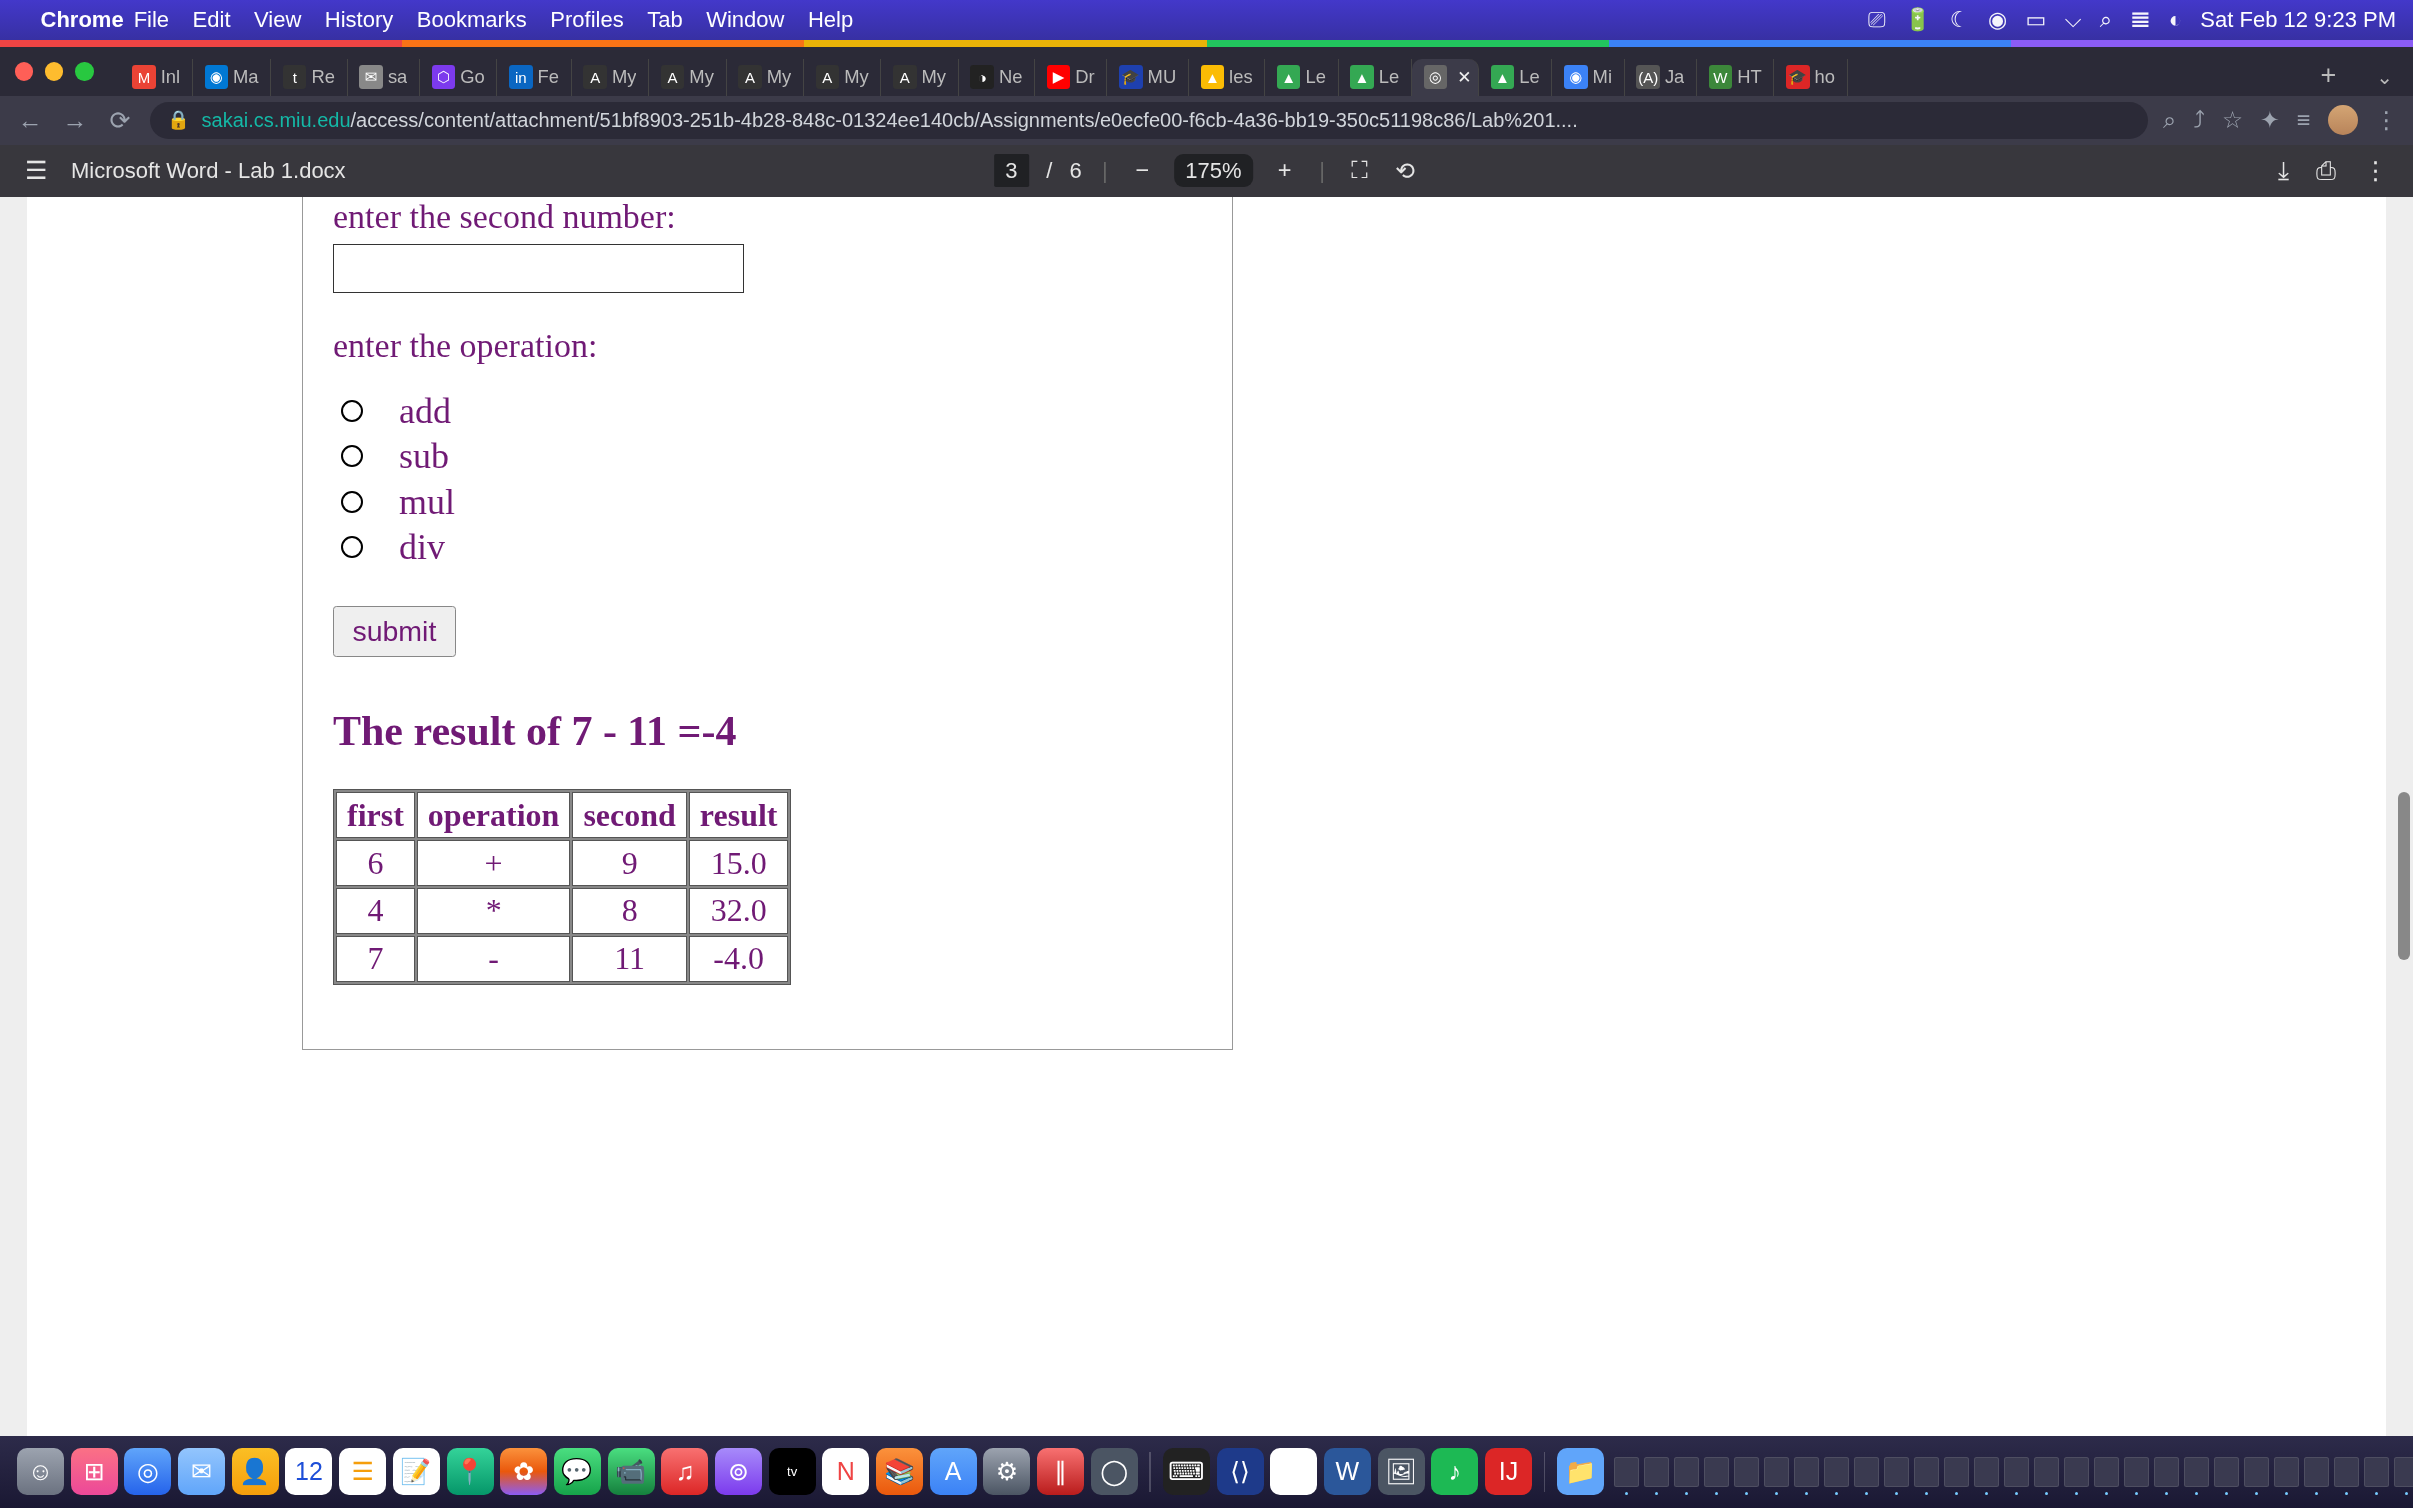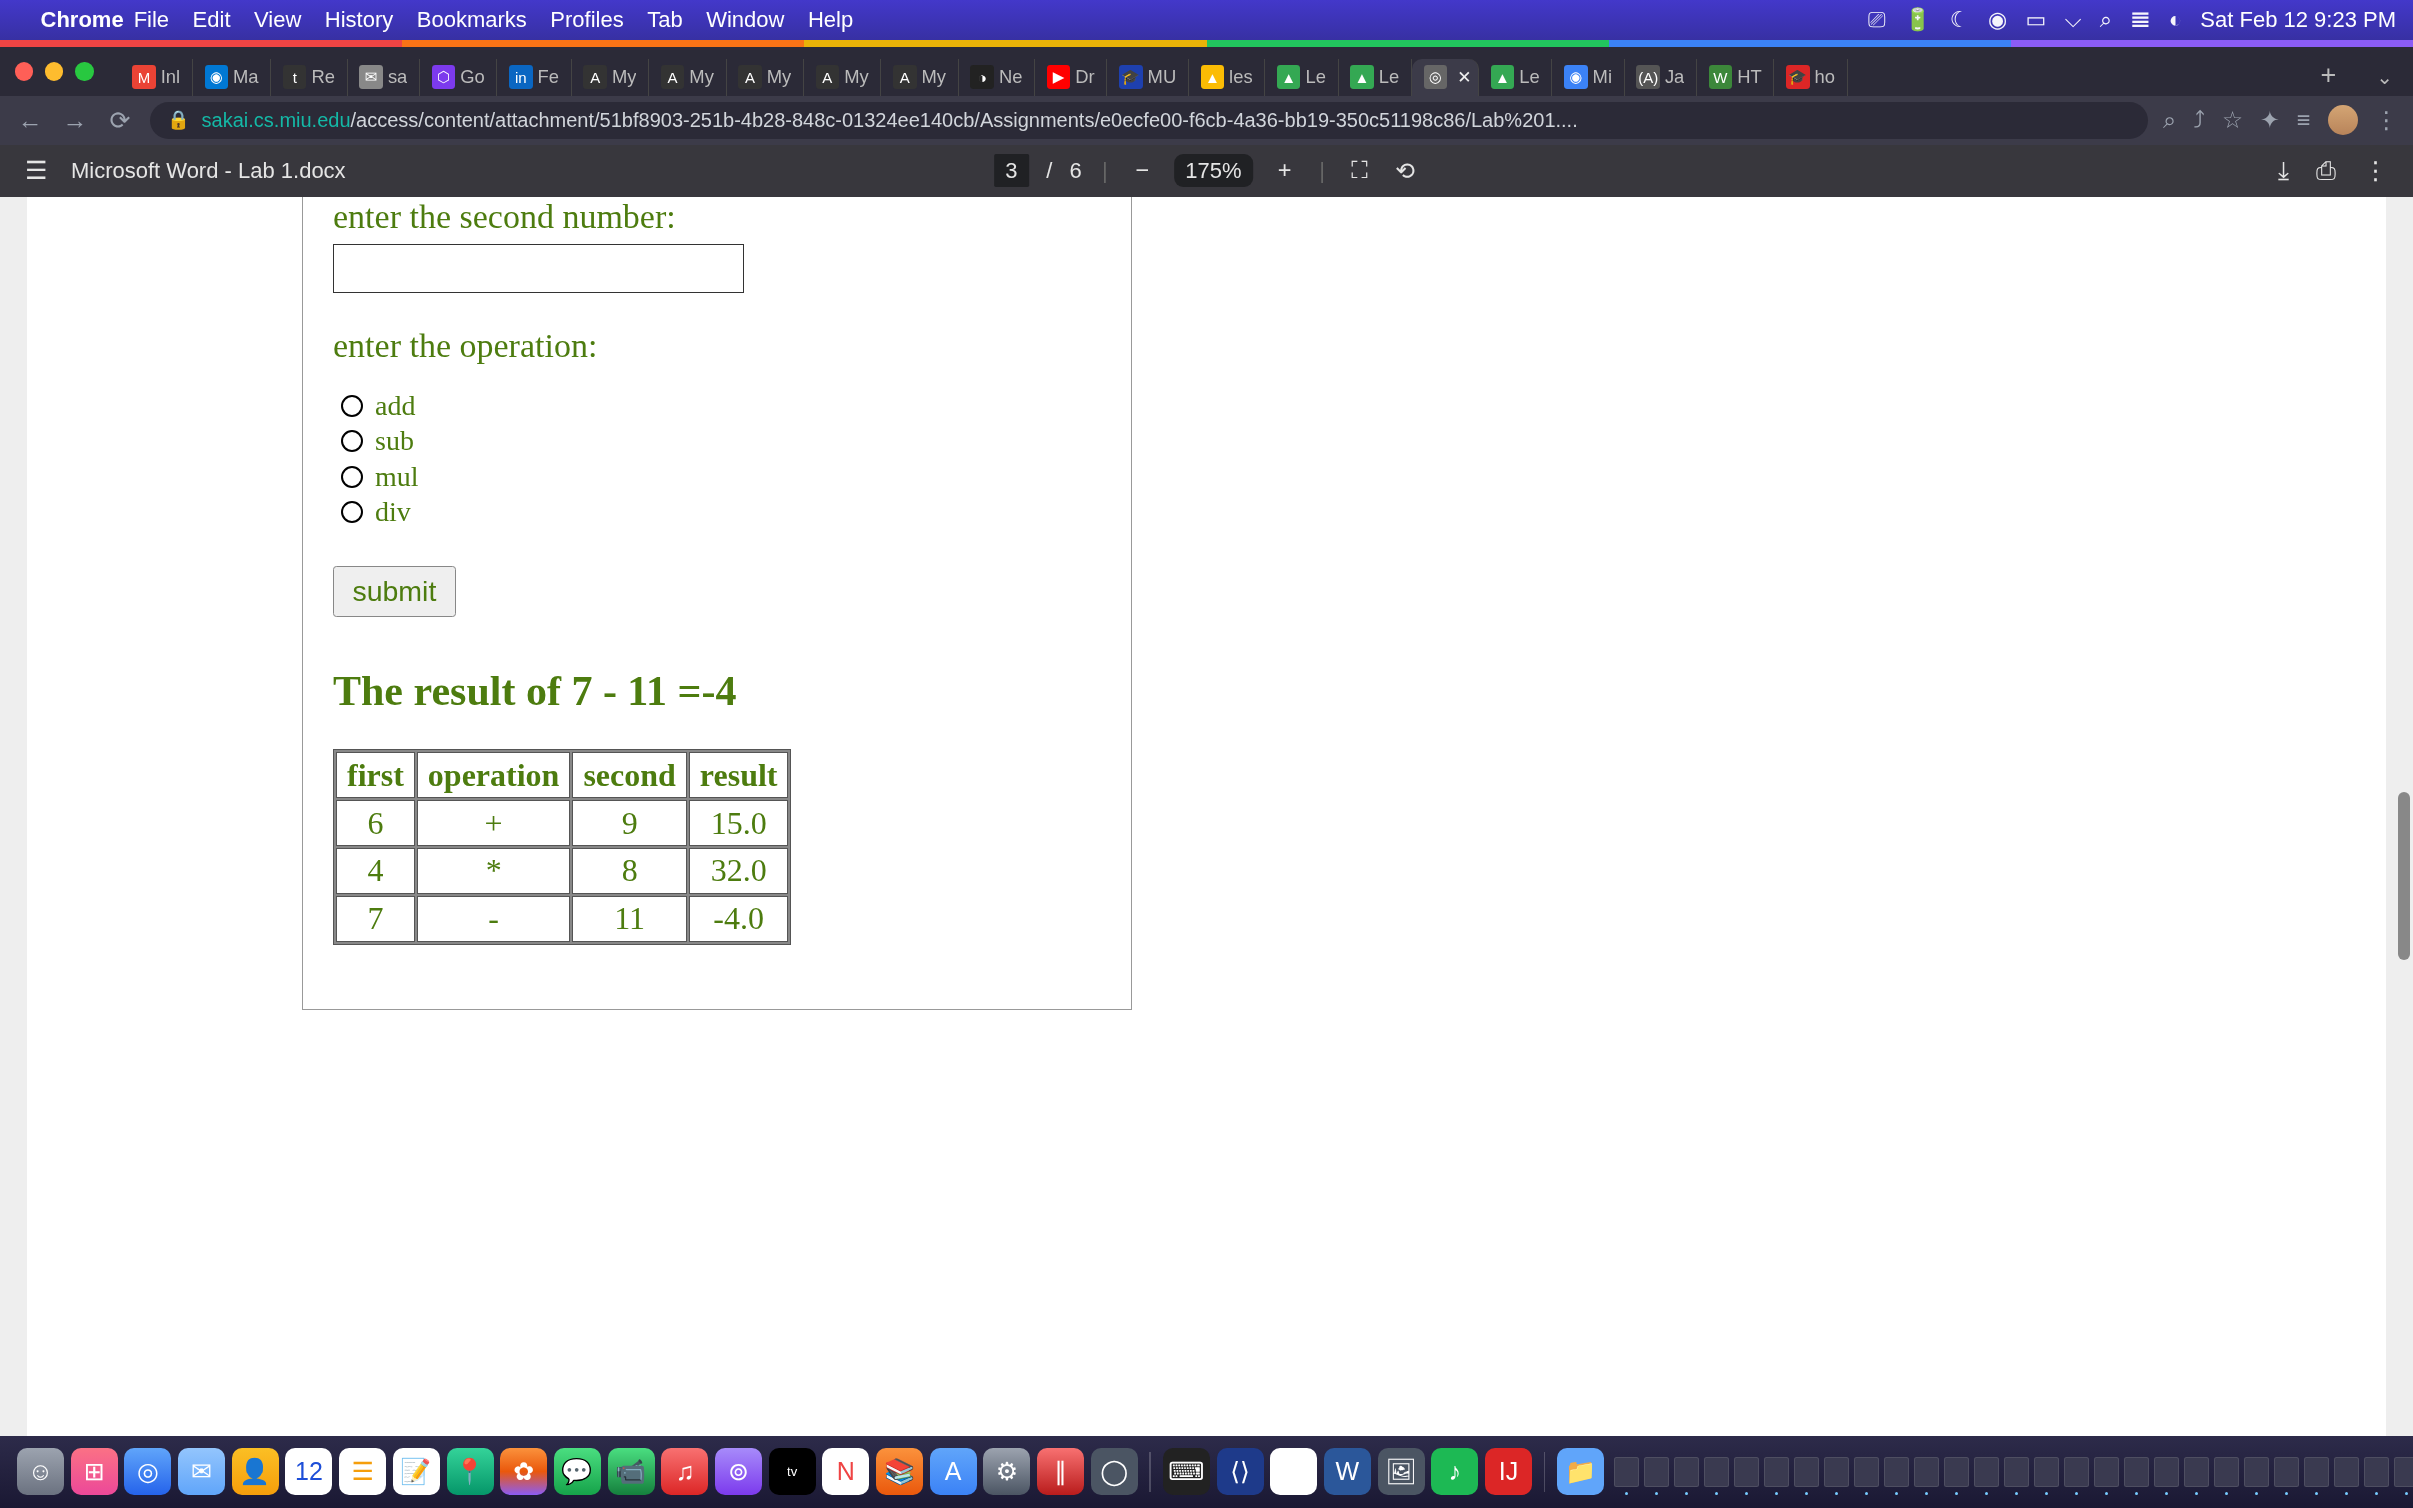--- a/index.html
+++ b/index.html
@@ -54,25 +54,25 @@
     .zbtn { font-size: 23.5px; width: 28.5px; text-align: center; }
     .sep { color: #666; margin: 0 3.4px; }
     .pdf-right { margin-left: auto; display: flex; gap: 27px; font-size: 25px; }
     
     
     .viewer { background: #eeeeee; height: calc(1508px - 40px - 6.7px - 49px - 49px - 52px - 72px); position: relative; overflow: hidden; }
     .scrollbar-track { position: absolute; right: 3.4px; top: 0; bottom: 0; width: 13.4px; }
     .scrollbar-thumb { position: absolute; right: 0; top: 48%; width: 11.7px; height: 168px; background: #888; border-radius: 6.7px; }
     
     .page-wrap { margin: 0 27px; height: 100%; background: #fff; position: relative; }
-    .pdf-page { position: absolute; left: 275px; top: -8.4px; width: 830px; border: 1.7px solid #999; background: #fff; padding: 0 30px 30px 30px; font-family: Georgia, 'Times New Roman', serif; color: #4d7c0f; }
+    .pdf-page { position: absolute; left: 275px; top: -8.4px; width: 931px; border: 1.7px solid #999; background: #fff; padding: 0 30px 30px 30px; font-family: Georgia, 'Times New Roman', serif; color: #701a75; }
     
     .form-label { font-size: 34px; margin-top: 8.4px; }
     .text-input-box { width: 411px; height: 49px; border: 1.7px solid #333; margin-top: 8.4px; margin-bottom: 34px; background: #fff; }
-    .radio-row { display: flex; align-items: center; font-size: 28px; margin: 3.4px 0; }
+    .radio-row { display: flex; align-items: center; font-size: 36px; margin: 3.4px 0; gap: 24px; }
     .radio-circle { width: 22px; height: 22px; border: 2.1px solid #000; border-radius: 50%; margin-right: 11.7px; margin-left: 8.4px; }
     .submit-btn { font-family: Arial, sans-serif; font-size: 28.5px; padding: 8.4px 18.4px; background: #efefef; border: 1.7px solid #888; border-radius: 3.4px; margin-top: 34px; display: inline-block; }
     .result-heading { font-size: 42px; font-weight: 700; margin-top: 50px; margin-bottom: 34px; }
     .result-table { border-collapse: separate; border-spacing: 2.5px; border: 1.7px solid #555; background: #888; margin-bottom: 34px; }
     .result-table th, .result-table td { border: 1.7px solid #555; background: #fff; padding: 3.4px 10px; font-size: 32px; font-family: Georgia, serif; text-align: center; }
     .result-table th { font-weight: 700; }
     
     
     .dock-area { height: 72px; background: linear-gradient(180deg, #2d2b4a 0%, #1a1833 100%); display: flex; align-items: center; padding: 0 17px; position: relative; }
     .dock { display: flex; gap: 6.7px; align-items: center; }

